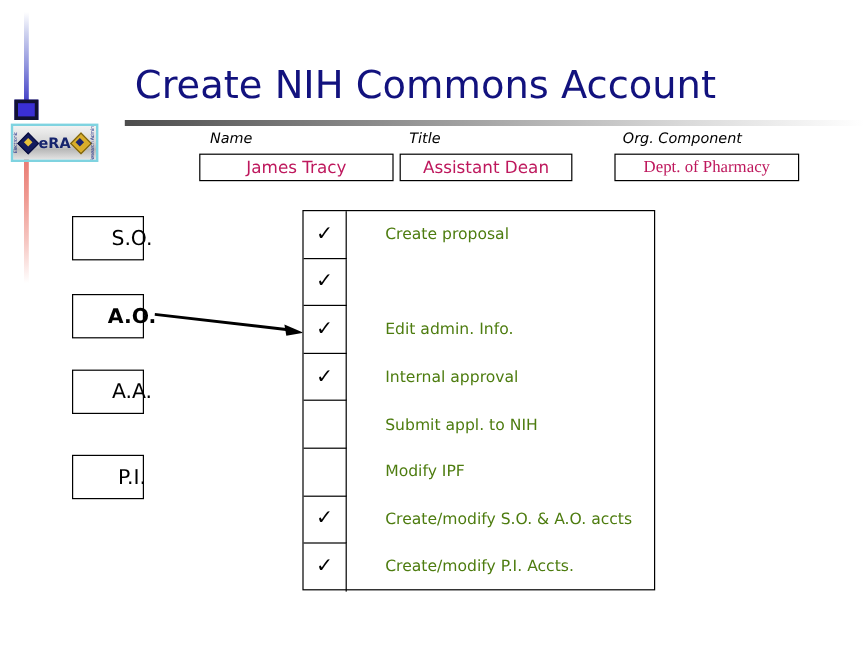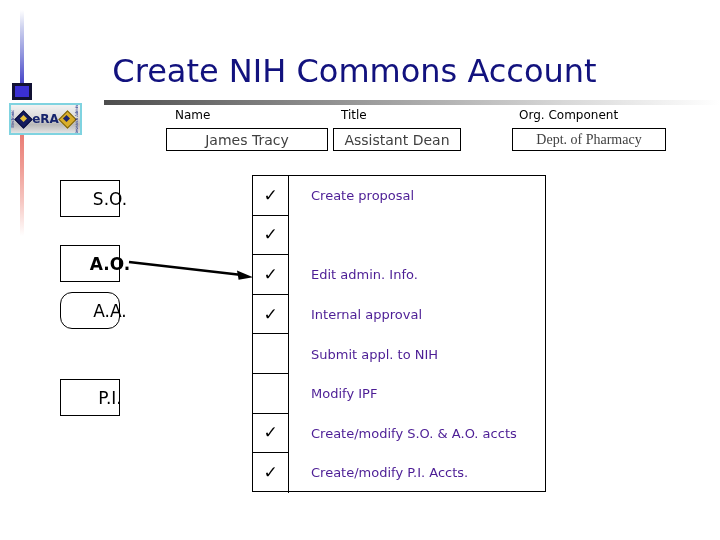--- a/index.html
+++ b/index.html
@@ -132,30 +132,31 @@
     height: 5px;
     background: linear-gradient(to right, #4d4d4d 0%, #6f6f6f 18%, #a5a5a5 48%, #d8d8d8 75%, #ffffff 100%);
   }
 
   
   .field-label {
     position: absolute;
     color: #000000;
     font-size: 12px;
     white-space: nowrap;
+    font-style: italic;
   }
   .field-box {
     position: absolute;
     border: 1px solid #000000;
     box-sizing: border-box;
     background: #ffffff;
     display: flex;
     align-items: center;
     justify-content: center;
-    color: #404040;
+    color: #be185d;
     font-size: 14px;
     white-space: nowrap;
   }
 
   
   .role-box {
     position: absolute;
     left: 60px;
     width: 60px;
     height: 37px;
@@ -214,27 +215,27 @@
   }
   .task-row.last .check-cell { border-bottom: none; }
   .check-mark {
     font-size: 17px;
     line-height: 1;
     color: #000000;
     font-family: "DejaVu Sans", sans-serif;
   }
   .task-label {
     position: absolute;
-    left: 58px;
+    left: 68px;
     top: 0;
     height: 39.6px;
     display: flex;
     align-items: center;
     font-size: 13px;
-    color: #4c1d95;
+    color: #4d7c0f;
     white-space: nowrap;
   }
 </style>
 </head>
 <body>
 
 <div class="rail-blue"></div>
 <div class="rail-square"></div>
 <div class="rail-red"></div>
 
@@ -249,28 +250,28 @@
   </div>
   <div class="era-side">Research Admin.</div>
 </div>
 
 <div class="top-rule"></div>
 
 <div class="field-label" style="left:175px; top:108px;">Name</div>
 <div class="field-box" style="left:166px; top:128px; width:162px; height:23px;">James Tracy</div>
 
 <div class="field-label" style="left:341px; top:108px;">Title</div>
-<div class="field-box" style="left:333px; top:128px; width:128px; height:23px;">Assistant Dean</div>
+<div class="field-box" style="left:333px; top:128px; width:144px; height:23px;">Assistant Dean</div>
 
 <div class="field-label" style="left:519px; top:108px;">Org. Component</div>
 <div class="field-box" style="left:512px; top:128px; width:154px; height:23px;font-family:Liberation Serif, serif;">Dept. of Pharmacy</div>
 
 <div class="role-box" style="top:180px;">S.O.</div>
 <div class="role-box" style="top:245px;font-weight:bold;">A.O.</div>
-<div class="role-box" style="top:292px;border-radius:12px;">A.A.</div>
+<div class="role-box" style="top:308px;">A.A.</div>
 <div class="role-box" style="top:368px;margin-top:11px;">P.I.</div>
 
 <svg class="arrow-svg" viewBox="0 0 132 34">
   <line x1="5" y1="10" x2="118" y2="23" stroke="#000000" stroke-width="2.4"></line>
   <polygon points="129,25.2 113,18.5 114.6,27.8" fill="#000000"></polygon>
 </svg>
 
 <div class="task-table">
   <div class="task-row" style="top:0px;">
     <div class="check-cell">

